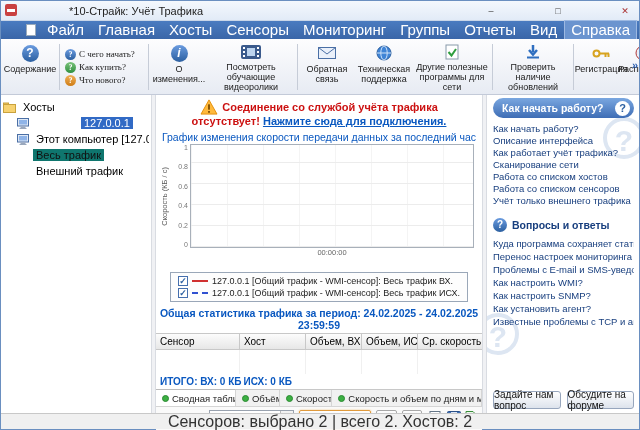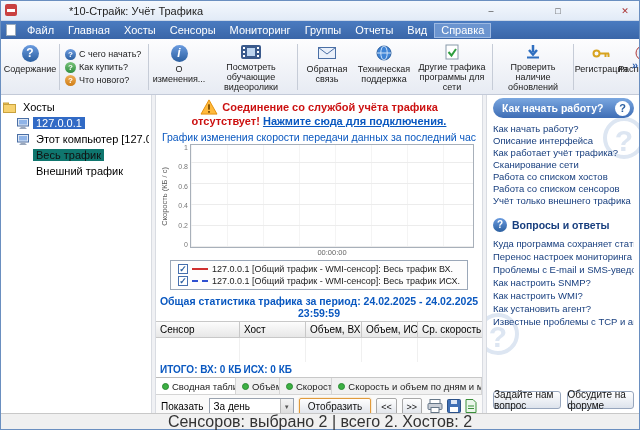--- a/index.html
+++ b/index.html
@@ -14,36 +14,36 @@
               padding:0 4px; font-size:11px; color:#222; flex:0 0 auto;gap:47px;}
   .titlebar .title { margin-left:5px; flex:1; white-space:nowrap; overflow:hidden; }
   .winbtn { width:20px; height:15px; display:inline-flex; align-items:center; justify-content:center;
             font-size:9px; color:#444; cursor:default; }
   .winbtn.min::before { content:"–"; }
   .winbtn.max::before { content:"□"; }
   .winbtn.close::before { content:"✕"; color:#a33; }
 
   
   .menubar { height:18px; background:linear-gradient(#4a7bc0,#3a66a8); display:flex;
-             align-items:center; color:#fff; font-size:11px; padding:0 2px; flex:0 0 auto;}
+             align-items:center; color:#fff; font-size:15px; padding:0 2px; flex:0 0 auto;justify-content:flex-end;}
   .menu-doc-icon { width:10px; height:12px; background:#fff; border:1px solid #9ab;
                    margin:0 4px 0 3px; }
   .menu-item { padding:1px 7px 2px; white-space:nowrap; cursor:default; }
   .menu-item.active { background:#6b94cf; border:1px solid #9db9e2; padding:0 6px 1px; }
 
   
   .toolbar { height:56px; background:linear-gradient(#fdfdfe,#e7ebf3);
              border-bottom:1px solid #c3cad8; display:flex; align-items:stretch;
              padding:2px 0 1px 2px; position:relative; overflow:hidden; flex:0 0 auto;}
   .tbtn { display:flex; flex-direction:column; align-items:center; justify-content:flex-start;
           font-size:9px; line-height:10px; text-align:center; color:#1a1a1a; padding:3px 1px 1px;
           flex:0 0 auto; cursor:default; }
   .tbtn .ticon { height:18px; display:flex; align-items:center; justify-content:center; margin-bottom:2px; }
   .tsep { width:1px; background:#c6ccd7; margin:3px 2px; flex:0 0 auto; }
-  .tstack { display:flex; flex-direction:column; justify-content:center; gap:2px; padding:2px 3px; flex:0 0 auto;}
+  .tstack { display:flex; flex-direction:column; justify-content:center; gap:2px; padding:2px 3px; flex:0 0 auto;font-family:Liberation Serif, serif;}
   .tstack .srow { display:flex; align-items:center; gap:3px; font-size:9px; color:#1a1a1a; white-space:nowrap; cursor:default;}
   .qdot { width:11px; height:11px; border-radius:50%; color:#fff; font-size:8px; line-height:11px;
           text-align:center; font-weight:bold; flex:0 0 auto;}
   .qdot::before { content:"?"; }
   .qdot.blue { background:linear-gradient(#6b9ce0,#2b5fa0); }
   .qdot.green { background:linear-gradient(#7cc47c,#2f8f3f); }
   .qdot.orange { background:linear-gradient(#f0b05a,#cf7d15); }
   .bigq { width:17px; height:17px; border-radius:50%; background:linear-gradient(#6b9ce0,#2b5fa0);
           color:#fff; font-weight:bold; font-size:12px; line-height:17px; text-align:center; }
   .bigq.q::before { content:"?"; }
@@ -54,42 +54,42 @@
   
   .main { flex:1; display:flex; min-height:0; }
   .splitter { width:5px; background:#f0f1f4; border-left:1px solid #d9dce2; border-right:1px solid #d9dce2; flex:0 0 auto;}
 
   
   .tree { width:150px; background:#fff; font-size:11px; padding:4px 2px; flex:0 0 auto; overflow:hidden;}
   .trow { display:flex; align-items:center; gap:4px; height:16px; white-space:nowrap; cursor:default;}
   .trow .icon { flex:0 0 auto; display:inline-flex; }
   .ind1 { padding-left:14px; } .ind2 { padding-left:30px; }
   .tlabel { padding:0 3px; overflow:hidden; }
-  .sel-blue .tlabel { background:#316ac5; color:#fff; }
+  .sel-blue .tlabel { background:#316ac5; color:#fff;margin-left:48px; }
   .sel-gray .tlabel { background:#0f766e; color:#111; }
 
   
   .center { flex:1; min-width:0; display:flex; flex-direction:column; background:#fff; }
   .alert { flex:0 0 auto; padding:4px 10px 1px; text-align:center; font-size:11px; font-weight:bold; line-height:13px;}
   .alert svg { vertical-align:-4px; margin-right:4px; }
   .alert-text { color:#cc1111; }
   .alert-link { color:#0a58c0; text-decoration:underline; }
   .chart-title { flex:0 0 auto; text-align:center; font-size:10.5px; font-weight:normal; color:#0a58c0; margin:2px 0 1px;}
   .chart-wrap { flex:0 0 auto; padding:0 8px 0 2px; }
   .chart-row { display:flex; height:104px; }
   .ylab { width:12px; display:flex; align-items:center; justify-content:center; }
   .ylab span { writing-mode:vertical-rl; transform:rotate(180deg); font-size:7.5px; color:#555; white-space:nowrap;}
   .yticks { width:20px; display:flex; flex-direction:column; justify-content:space-between;
             font-size:7px; color:#777; text-align:right; padding:0 2px 0 0; }
   .plot { flex:1; border:1px solid #a8b0ba; background:#fff;
           background-image:
             repeating-linear-gradient(to top, #ececec 0 1px, transparent 1px 21px),
             repeating-linear-gradient(to right, #f4f4f4 0 1px, transparent 1px 36px); }
   .xtick { font-size:7.5px; color:#666; text-align:center; padding-left:32px; height:10px; }
-  .legend { margin:2px auto 3px; border:1px solid #9aa7b8; background:#fdfdfd; padding:2px 7px;
+  .legend { margin:14px auto 3px; border:1px solid #9aa7b8; background:#fdfdfd; padding:2px 7px;
             font-size:9px; color:#222; width:fit-content; }
   .lrow { display:flex; align-items:center; gap:4px; height:12px; white-space:nowrap;}
   .cbx { width:10px; height:10px; background:#fff; border:1px solid #456fae; color:#2b5fa0;
          font-size:9px; line-height:9px; text-align:center; font-weight:bold; }
   .cbx::before { content:"✓"; }
   .lsample { width:16px; border-top:2px solid #d03030; }
   .lsample.dashed { border-top:2px dashed #3050d0; }
 
   .period-title { flex:0 0 auto; text-align:center; font-size:10.5px; font-weight:bold; color:#0a58c0; margin:2px 0;}
   .grid-table { flex:0 0 auto; display:grid; grid-template-columns:84px 66px 56px 56px 1fr;
@@ -243,21 +243,21 @@
       </span>
       <span>Техническая поддержка</span>
     </div>
     <div class="tbtn" style="width:76px">
       <span class="ticon">
         <svg width="14" height="16">
             <rect x="1" y="1" width="12" height="14" fill="#fff" stroke="#8899aa"></rect>
             <path d="M3.5 8 l3 3.5 l4.5 -6.5" stroke="#2f9e3f" stroke-width="2" fill="none"></path>
           </svg>
       </span>
-      <span>Другие трафика программы для сети</span>
+      <span>Другие полезные программы для сети</span>
     </div>
     <div class="tsep"></div>
     <div class="tbtn" style="width:76px">
       <span class="ticon">
         <svg width="16" height="16">
             <path d="M8 1 v7" stroke="#2f6fc0" stroke-width="2.5" fill="none"></path>
             <path d="M4 6 l4 4.5 l4 -4.5" stroke="#2f6fc0" stroke-width="2.5" fill="none"></path>
             <path d="M2 13.5 h12" stroke="#2f6fc0" stroke-width="2"></path>
           </svg>
       </span>
@@ -466,22 +466,22 @@
       <div class="hlink">Учёт только внешнего трафика</div>
 
       <div class="faq-head">
         <span class="fq"></span>
         <span>Вопросы и ответы</span>
       </div>
       <div class="faq">
         <div class="hlink">Куда программа сохраняет статистику</div>
         <div class="hlink">Перенос настроек мониторинга на другой ПК</div>
         <div class="hlink">Проблемы с E-mail и SMS-уведомлениями</div>
+        <div class="hlink">Как настроить WMI?</div>
         <div class="hlink">Как настроить SNMP?</div>
-        <div class="hlink">Как настроить WMI?</div>
         <div class="hlink">Как установить агент?</div>
         <div class="hlink">Известные проблемы с TCP и агентом</div>
       </div>
 
       <div class="help-buttons">
         <div class="hbtn">Задайте нам вопрос</div>
         <div class="hbtn">Обсудите на форуме</div>
       </div>
     </div>
   </div>

